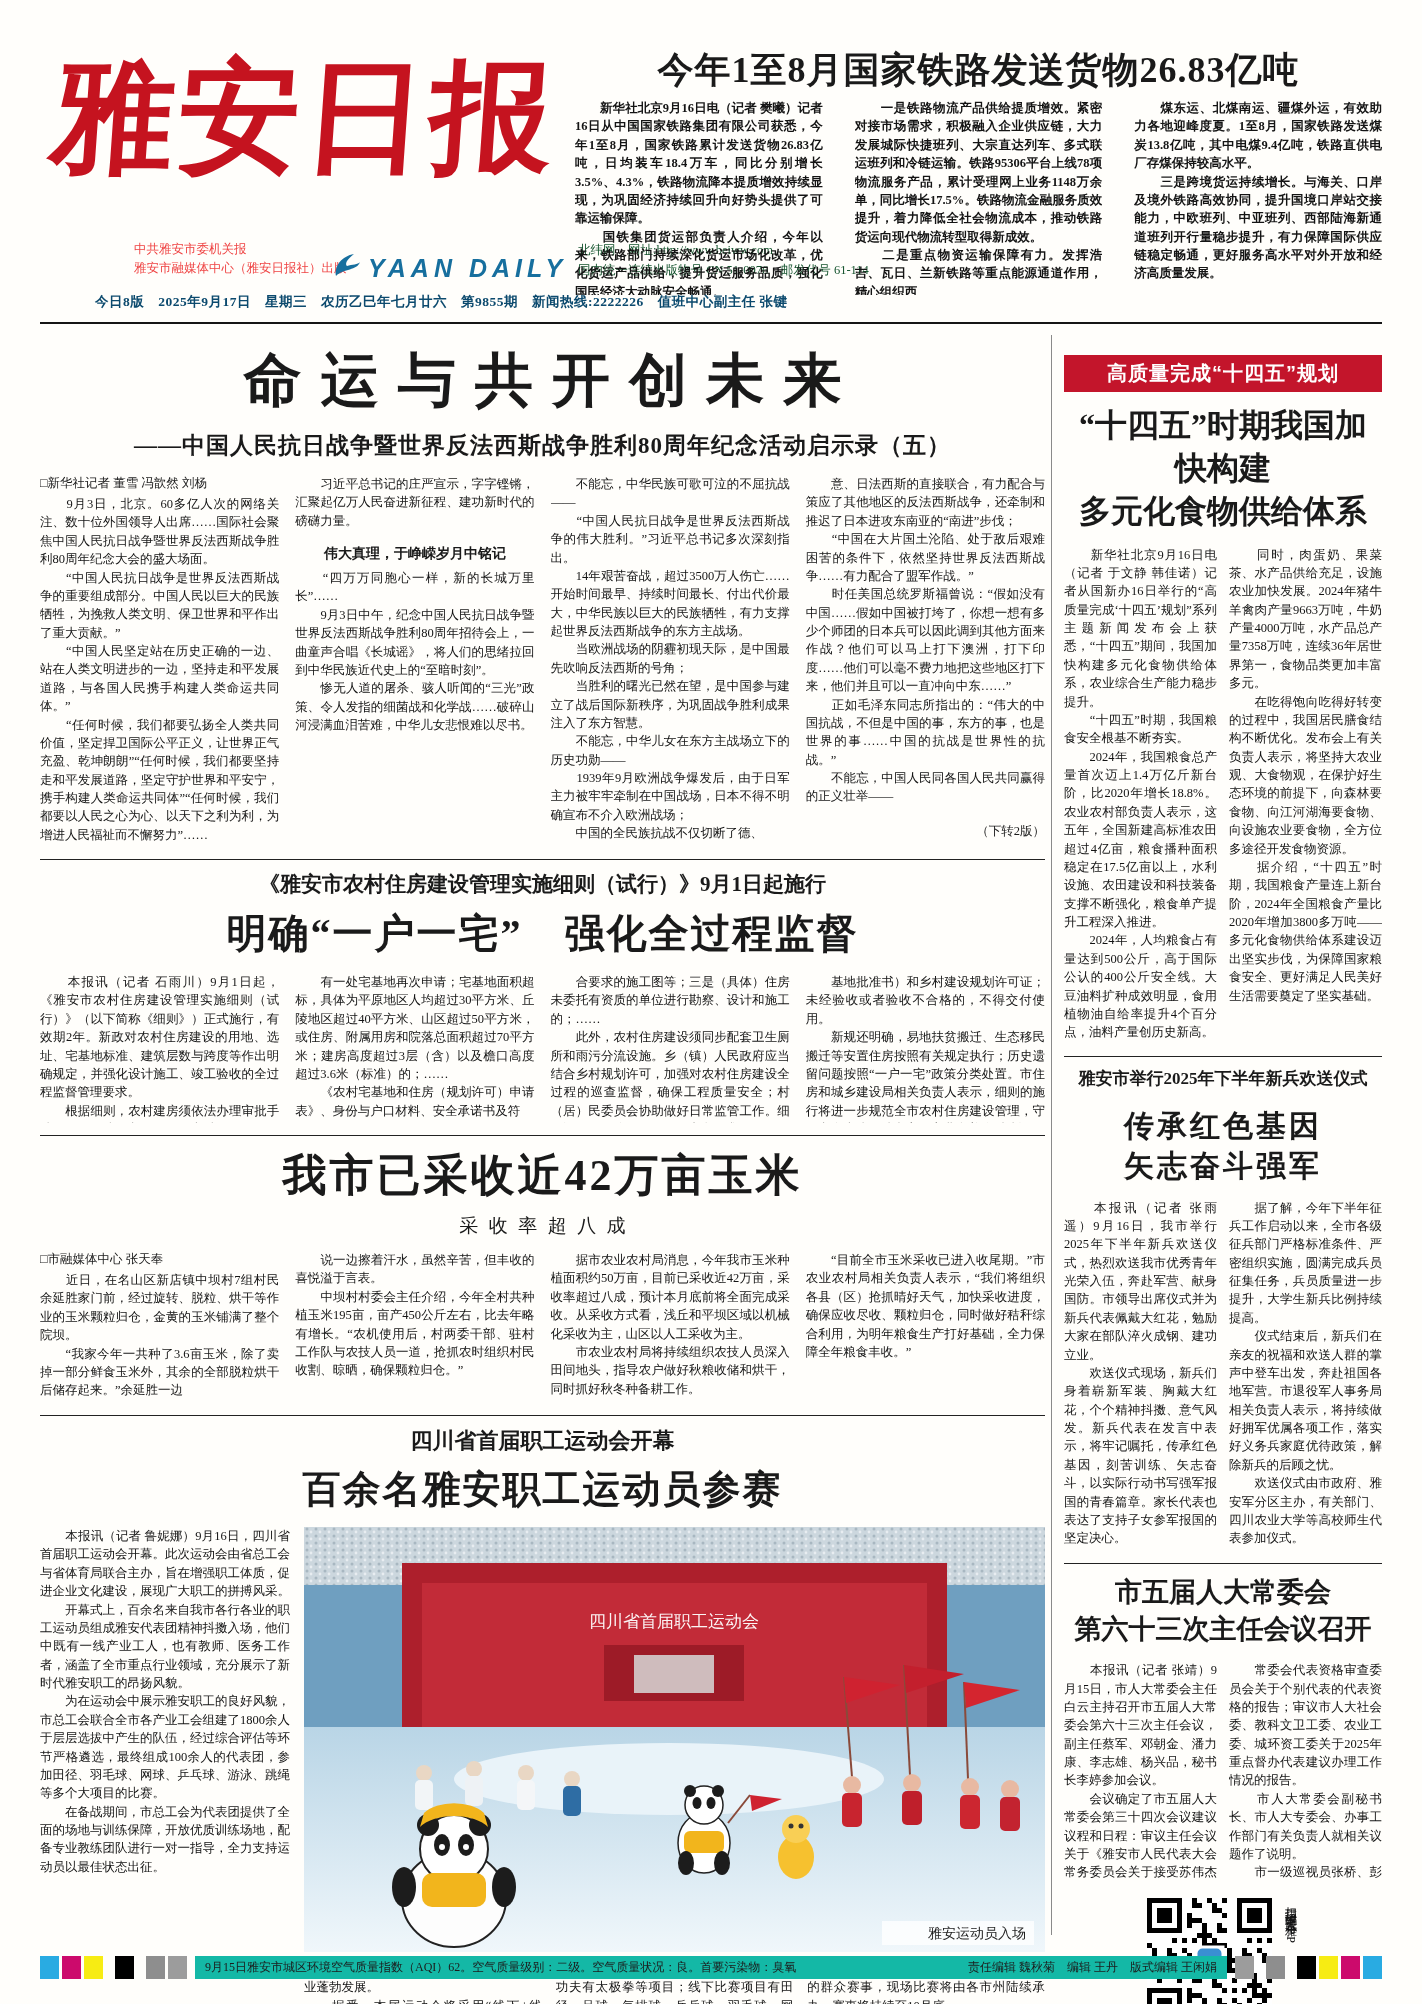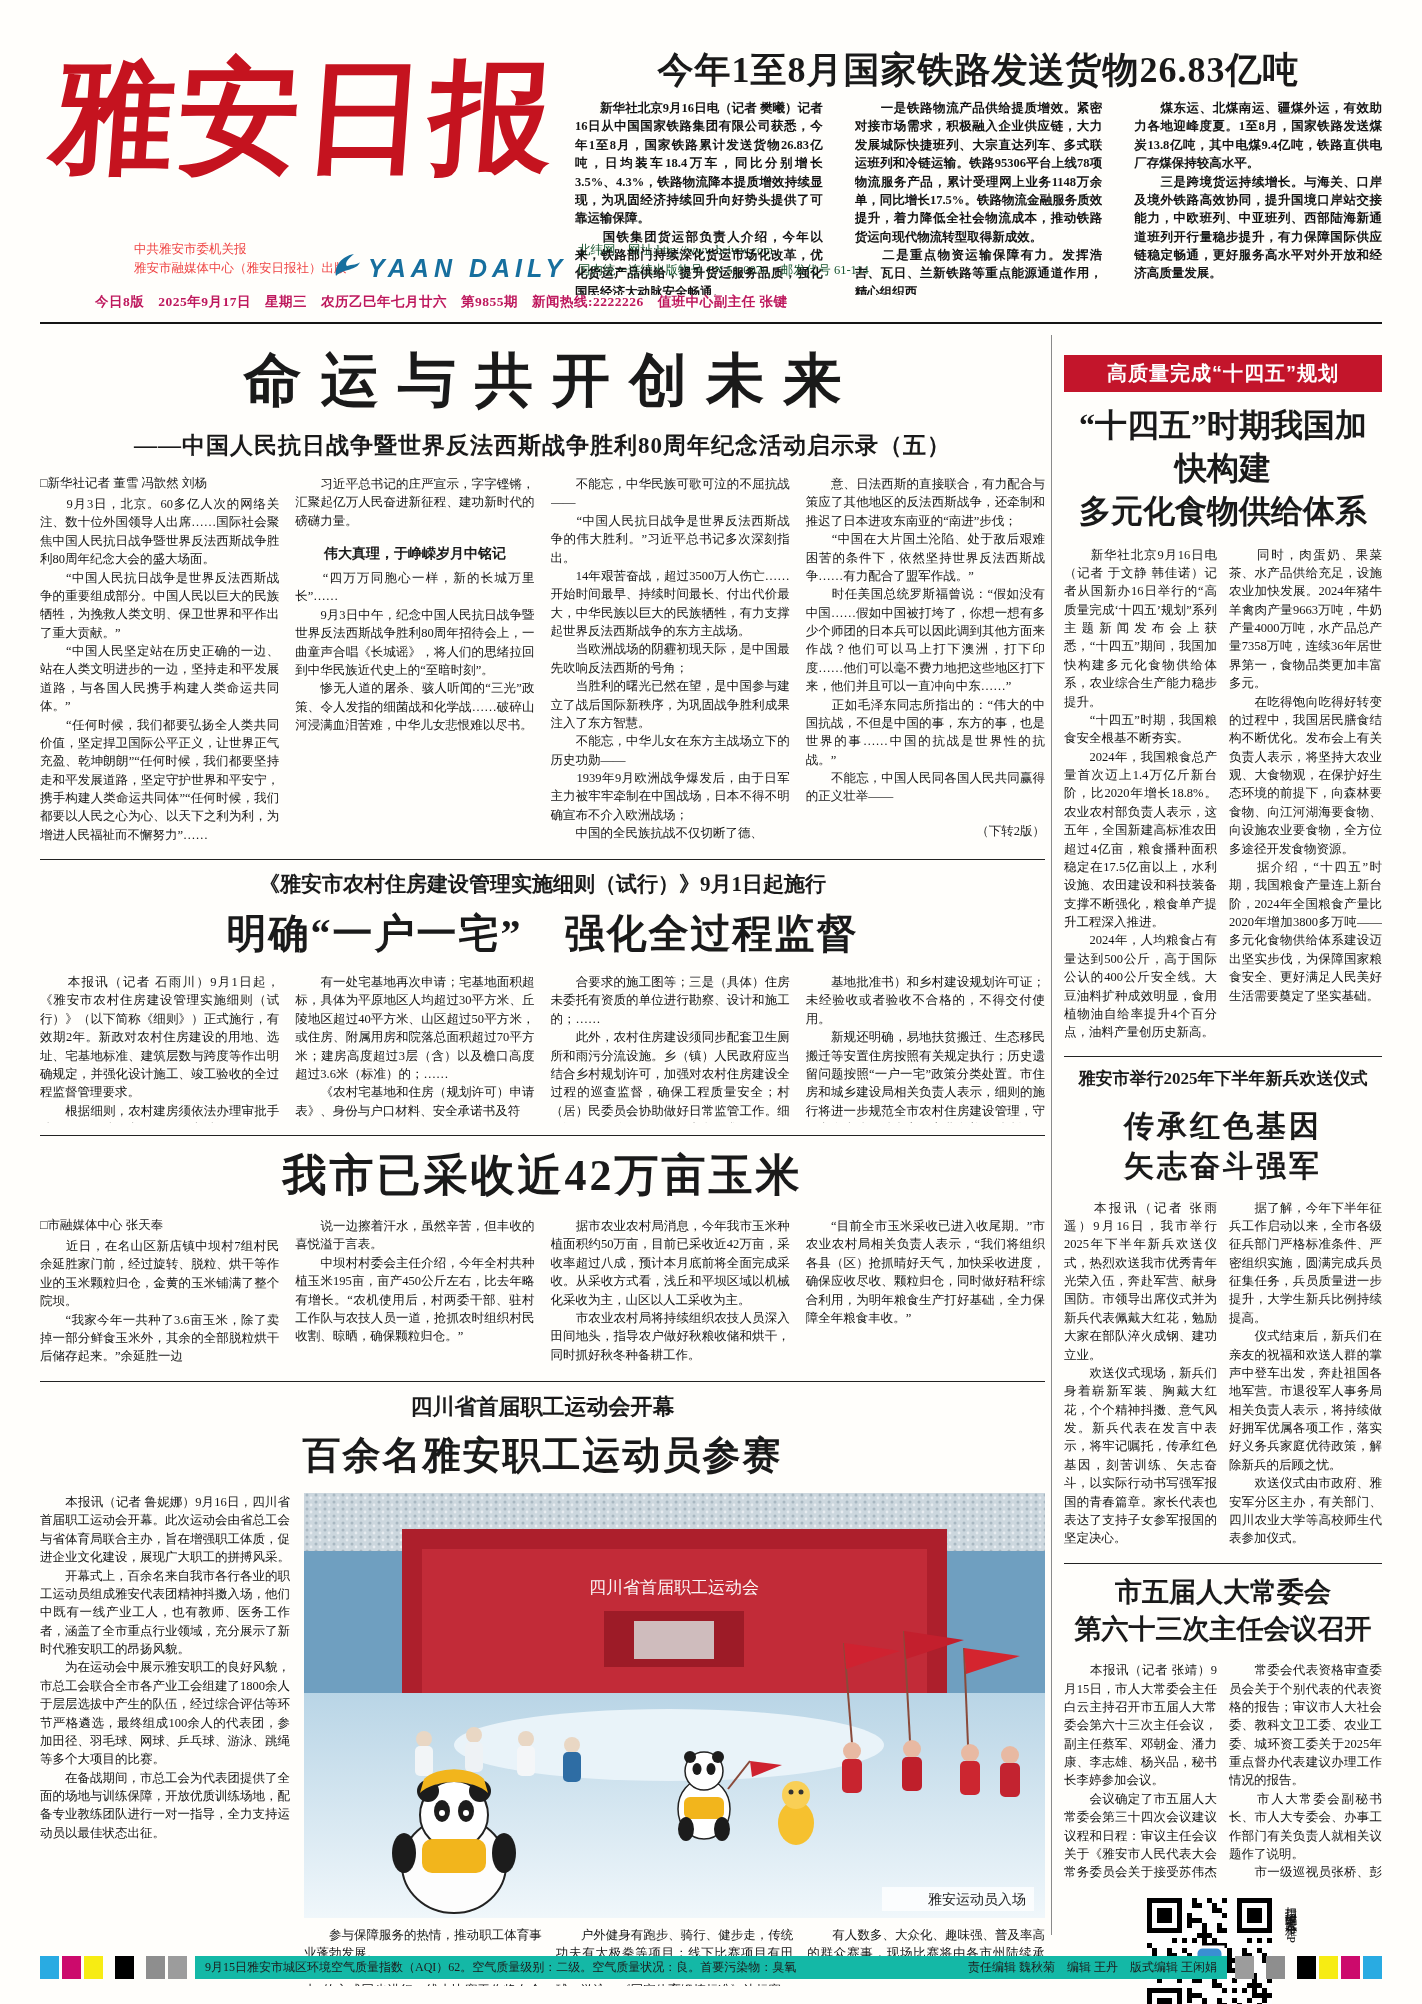--- a/index.html
+++ b/index.html
@@ -10,21 +10,21 @@
   
   .masthead{position:absolute;left:52px;top:18px;width:520px;height:212px;
             color:#c5131f;font-size:122px;font-weight:900;line-height:200px;
             font-family:"Liberation Serif", serif;letter-spacing:4px;transform:skewX(-4deg);}
   .orglines{position:absolute;left:112px;top:240px;font-size:12.5px;line-height:1.55;color:#ef4444;margin-left:22px;}
   .logo{position:absolute;left:332px;top:252px;display:flex;align-items:center;gap:6px;}
   .logo-text{color:#176f9e;font-weight:900;font-style:italic;font-size:25px;letter-spacing:5px;
              font-family:"Liberation Sans", sans-serif;}
   .weblines{position:absolute;left:578px;top:240px;font-size:12.5px;line-height:1.6;color:#14532d;width:300px;}
   .dateline{position:absolute;left:95px;top:293px;width:700px;font-size:13.5px;font-weight:600;
-            letter-spacing:.5px;color:#be185d;}
+            letter-spacing:.5px;color:#0c4a6e;}
   .top-rule{position:absolute;left:40px;top:322px;width:1342px;height:2px;background:#151515;}
 
   
   .railway{position:absolute;left:575px;top:36px;width:807px;height:282px;overflow:hidden;}
   .railway-hl{font-size:36px;font-weight:900;text-align:center;letter-spacing:1px;margin-top:10px;}
   .railway-cols{display:flex;gap:32px;margin-top:4px;font-weight:bold;}
   .railway-cols .col{height:196px;}
 
   
   .col{flex:1;font-size:12.5px;line-height:1.47;text-align:justify;white-space:pre-line;
@@ -177,20 +177,21 @@
         <div class="col">　　合要求的施工图等；三是（具体）住房未委托有资质的单位进行勘察、设计和施工的；……
 　　此外，农村住房建设须同步配套卫生厕所和雨污分流设施。乡（镇）人民政府应当结合乡村规划许可，加强对农村住房建设全过程的巡查监督，确保工程质量安全；村（居）民委员会协助做好日常监管工作。细则还明确了竣工验收的程序和要求。</div>
         <div class="col">　　基地批准书）和乡村建设规划许可证；未经验收或者验收不合格的，不得交付使用。
 　　新规还明确，易地扶贫搬迁、生态移民搬迁等安置住房按照有关规定执行；历史遗留问题按照“一户一宅”政策分类处置。市住房和城乡建设局相关负责人表示，细则的施行将进一步规范全市农村住房建设管理，守住安全底线，助力宜居宜业和美乡村建设。</div>
       </div>
     </div>
     <hr class="section-rule">
 
     <div>
       <div class="corn-hl sans">我市已采收近42万亩玉米</div>
+      <div class="corn-sub sans">采收率超八成</div>
       <div class="corn-body">
         <div class="colwrap">
           <div class="byline">□市融媒体中心 张天奉</div>
           <div class="col" style="height:132px">　　近日，在名山区新店镇中坝村7组村民余延胜家门前，经过旋转、脱粒、烘干等作业的玉米颗粒归仓，金黄的玉米铺满了整个院坝。
 　　“我家今年一共种了3.6亩玉米，除了卖掉一部分鲜食玉米外，其余的全部脱粒烘干后储存起来。”余延胜一边</div>
         </div>
         <div class="colwrap">
           <div class="col" style="height:152px">　　说一边擦着汗水，虽然辛苦，但丰收的喜悦溢于言表。
 　　中坝村村委会主任介绍，今年全村共种植玉米195亩，亩产450公斤左右，比去年略有增长。“农机使用后，村两委干部、驻村工作队与农技人员一道，抢抓农时组织村民收割、晾晒，确保颗粒归仓。”</div>
         </div>

